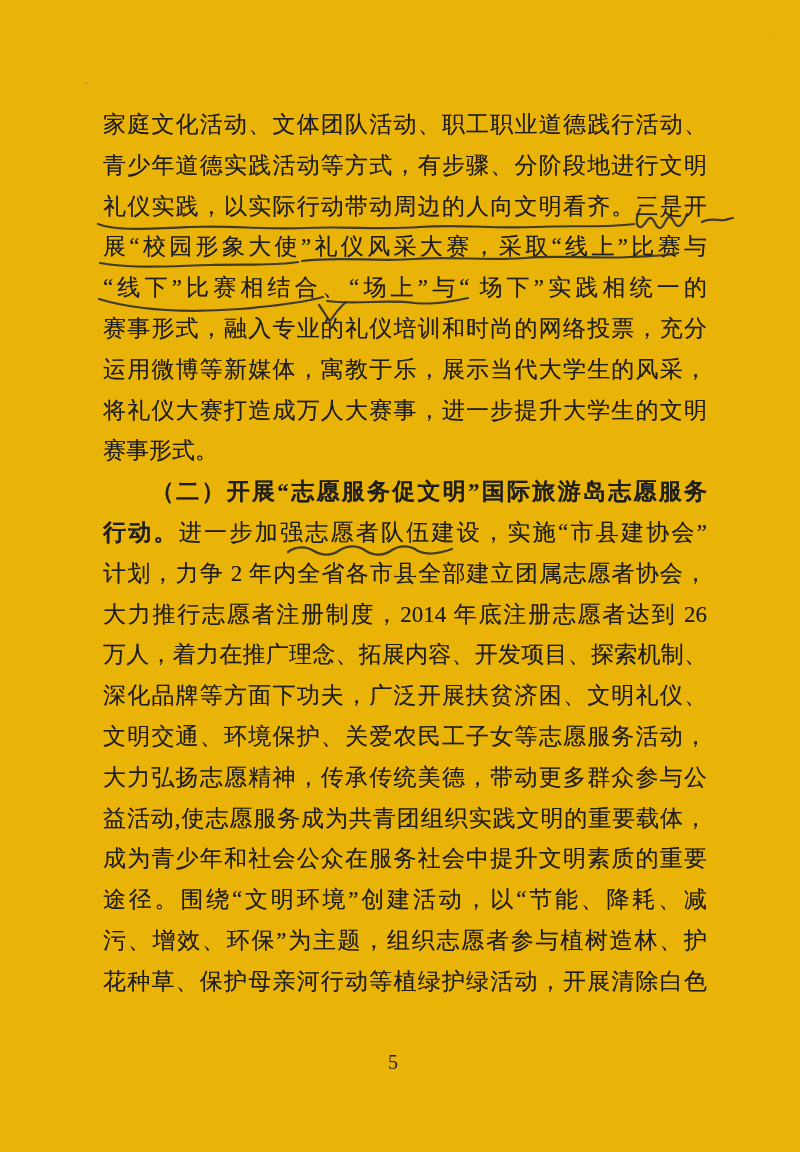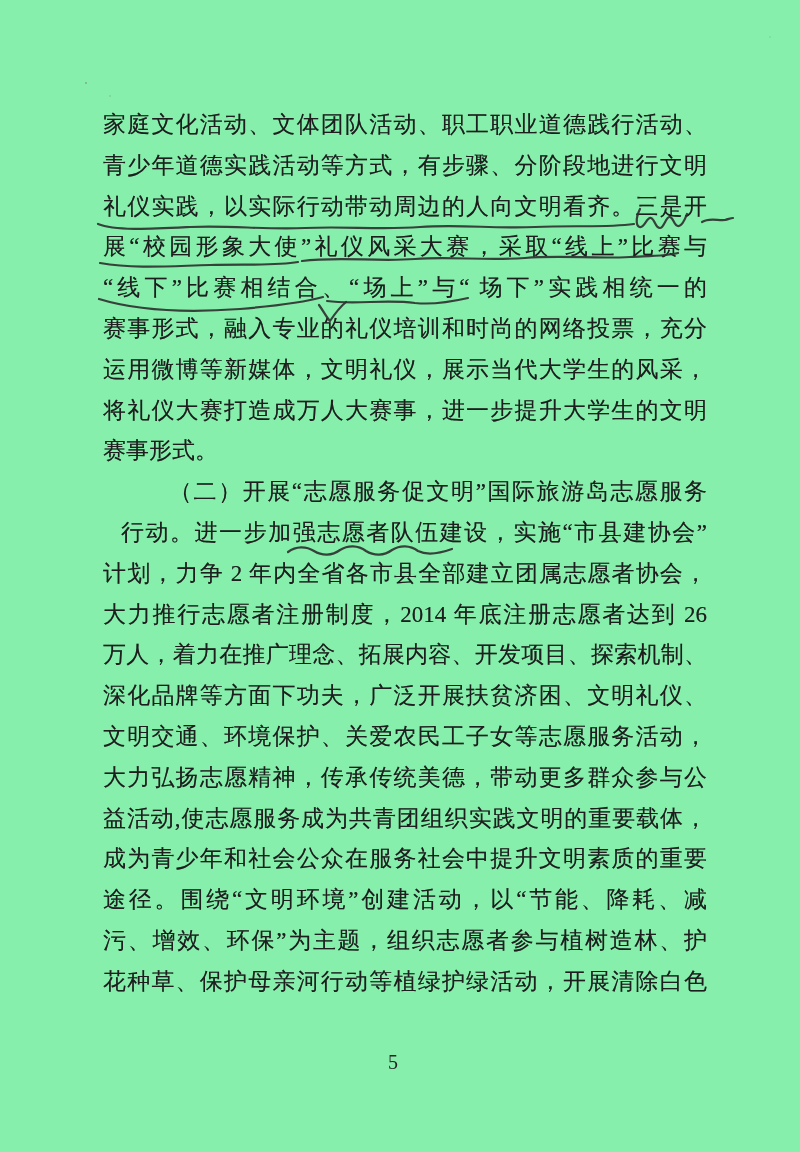--- a/index.html
+++ b/index.html
@@ -1,34 +1,34 @@
 <!DOCTYPE html>
 <html><head>
 <meta charset="utf-8">
 <style>
   html,body{margin:0;padding:0;}
   body{
     width:800px;height:1152px;position:relative;overflow:hidden;
     background:#fcfcfb;
     font-family:"Liberation Serif","DejaVu Serif",serif;
   }
-  .sheet{position:absolute;inset:0;background:#86efac;}
+  .sheet{position:absolute;inset:0;background:#eab308;}
   .textblock{
     position:absolute;left:103px;top:105px;width:604px;
     color:#1e1e1e;
   }
   .line{
     height:40.8px;line-height:40.8px;font-size:23px;
     text-align:justify;text-align-last:justify;text-justify:inter-character;
     overflow:hidden;
     text-shadow:0 0 .6px rgba(10,10,10,.45);
   }
   .line.para-end{text-align-last:left;}
   .line.indent{padding-left:48px;}
-  .line.bold,.line .lead{font-weight:normal;margin-left:18px;}
+  .line.bold,.line .lead{font-weight:bold;}
   .page-number{
     position:absolute;left:378px;top:1051px;width:30px;
     text-align:center;font-size:20px;color:#222;
   }
   svg.pen{position:absolute;left:0;top:0;pointer-events:none;}
   svg.pen path{
     fill:none;stroke:#2e2e2e;stroke-width:2.2;
     stroke-linecap:round;stroke-linejoin:round;opacity:.9;
   }
   .speck{position:absolute;border-radius:50%;background:#777;}
@@ -41,21 +41,21 @@
 
 <div class="sheet">
 
   <div class="textblock">
     <div class="line">家庭文化活动、文体团队活动、职工职业道德践行活动、</div>
     <div class="line">青少年道德实践活动等方式，有步骤、分阶段地进行文明</div>
     <div class="line">礼仪实践，以实际行动带动周边的人向文明看齐。三是开</div>
     <div class="line">展“校园形象大使”礼仪风采大赛，采取“线上”比赛与</div>
     <div class="line">“线下”比赛相结合、“场上”与“ 场下”实践相统一的</div>
     <div class="line">赛事形式，融入专业的礼仪培训和时尚的网络投票，充分</div>
-    <div class="line">运用微博等新媒体，文明礼仪，展示当代大学生的风采，</div>
+    <div class="line">运用微博等新媒体，寓教于乐，展示当代大学生的风采，</div>
     <div class="line">将礼仪大赛打造成万人大赛事，进一步提升大学生的文明</div>
     <div class="line para-end">赛事形式。</div>
     <div class="line indent bold">（二）开展“志愿服务促文明”国际旅游岛志愿服务</div>
     <div class="line"><b class="lead">行动。</b><span>进一步加强志愿者队伍建设，实施“市县建协会”</span></div>
     <div class="line">计划，力争 2 年内全省各市县全部建立团属志愿者协会，</div>
     <div class="line">大力推行志愿者注册制度，2014 年底注册志愿者达到 26</div>
     <div class="line">万人，着力在推广理念、拓展内容、开发项目、探索机制、</div>
     <div class="line">深化品牌等方面下功夫，广泛开展扶贫济困、文明礼仪、</div>
     <div class="line">文明交通、环境保护、关爱农民工子女等志愿服务活动，</div>
     <div class="line">大力弘扬志愿精神，传承传统美德，带动更多群众参与公</div>

